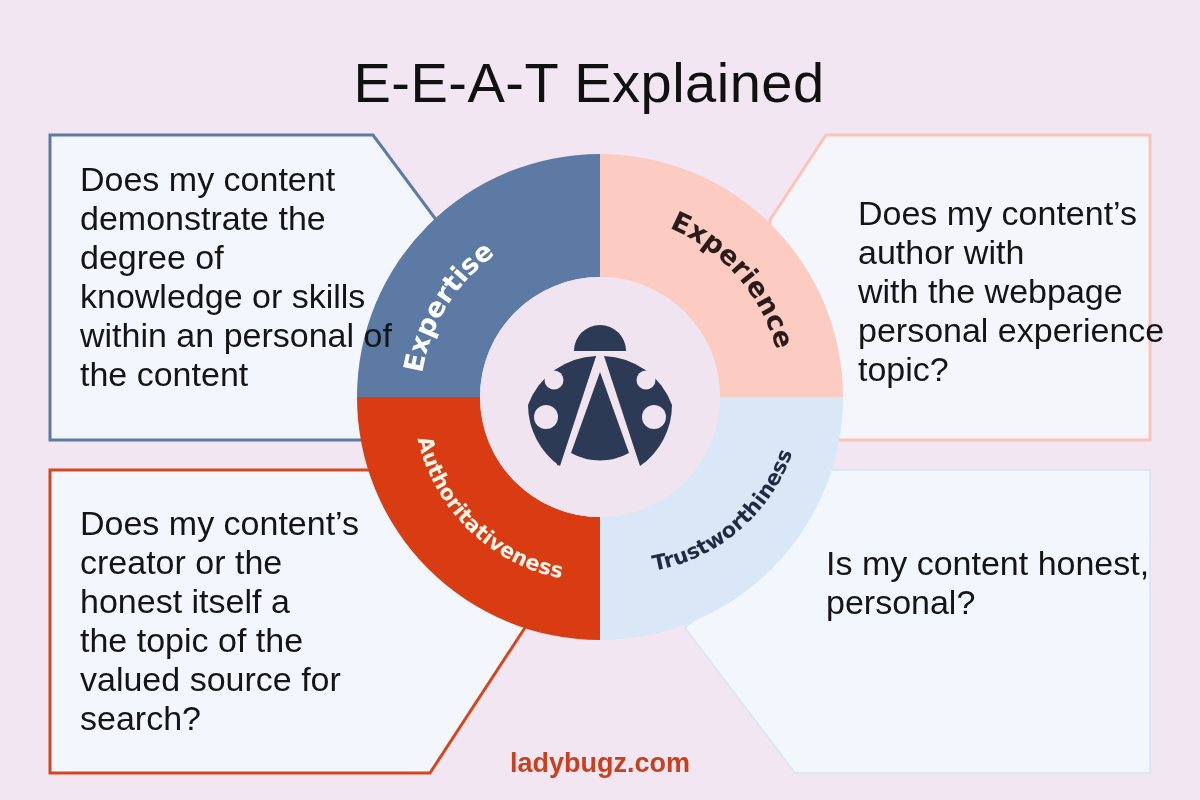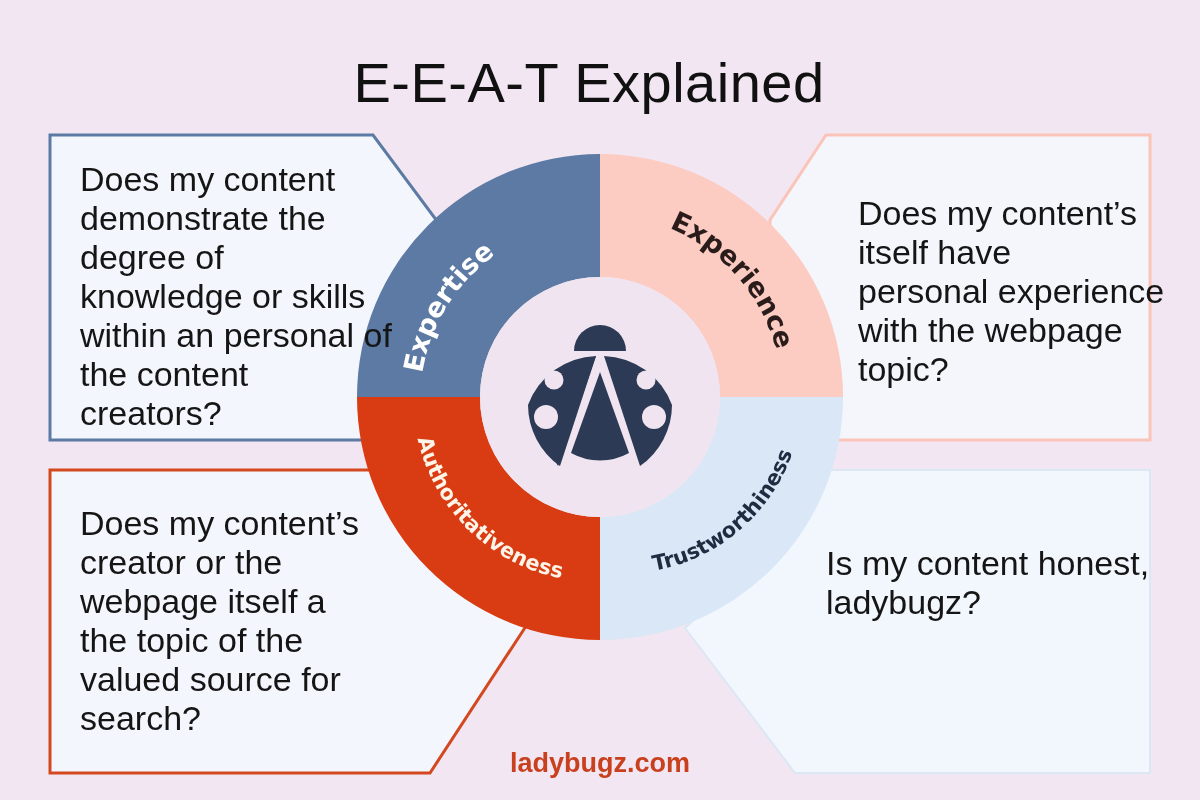--- a/index.html
+++ b/index.html
@@ -86,38 +86,37 @@
 
 <div class="title">E-E-A-T Explained</div>
 
 <div class="box-text" style="left:80px; top:160px;">
   <div>Does my content</div>
   <div>demonstrate the</div>
   <div>degree of</div>
   <div>knowledge or skills</div>
   <div>within an personal of</div>
   <div>the content</div>
-  <div>creators?</div>
 </div>
 
 <div class="box-text" style="left:858px; top:194px;">
   <div>Does my content’s</div>
-  <div>itself have</div>
+  <div>author with</div>
+  <div>with the webpage</div>
   <div>personal experience</div>
-  <div>with the webpage</div>
   <div>topic?</div>
 </div>
 
 <div class="box-text" style="left:80px; top:504px;">
   <div>Does my content’s</div>
   <div>creator or the</div>
-  <div>webpage itself a</div>
+  <div>honest itself a</div>
   <div>the topic of the</div>
   <div>valued source for</div>
   <div>search?</div>
 </div>
 
 <div class="box-text" style="left:826px; top:544px;">
   <div>Is my content honest,</div>
-  <div>ladybugz?</div>
+  <div>personal?</div>
 </div>
 
 <div class="footer">ladybugz.com</div>
 
 </body></html>

